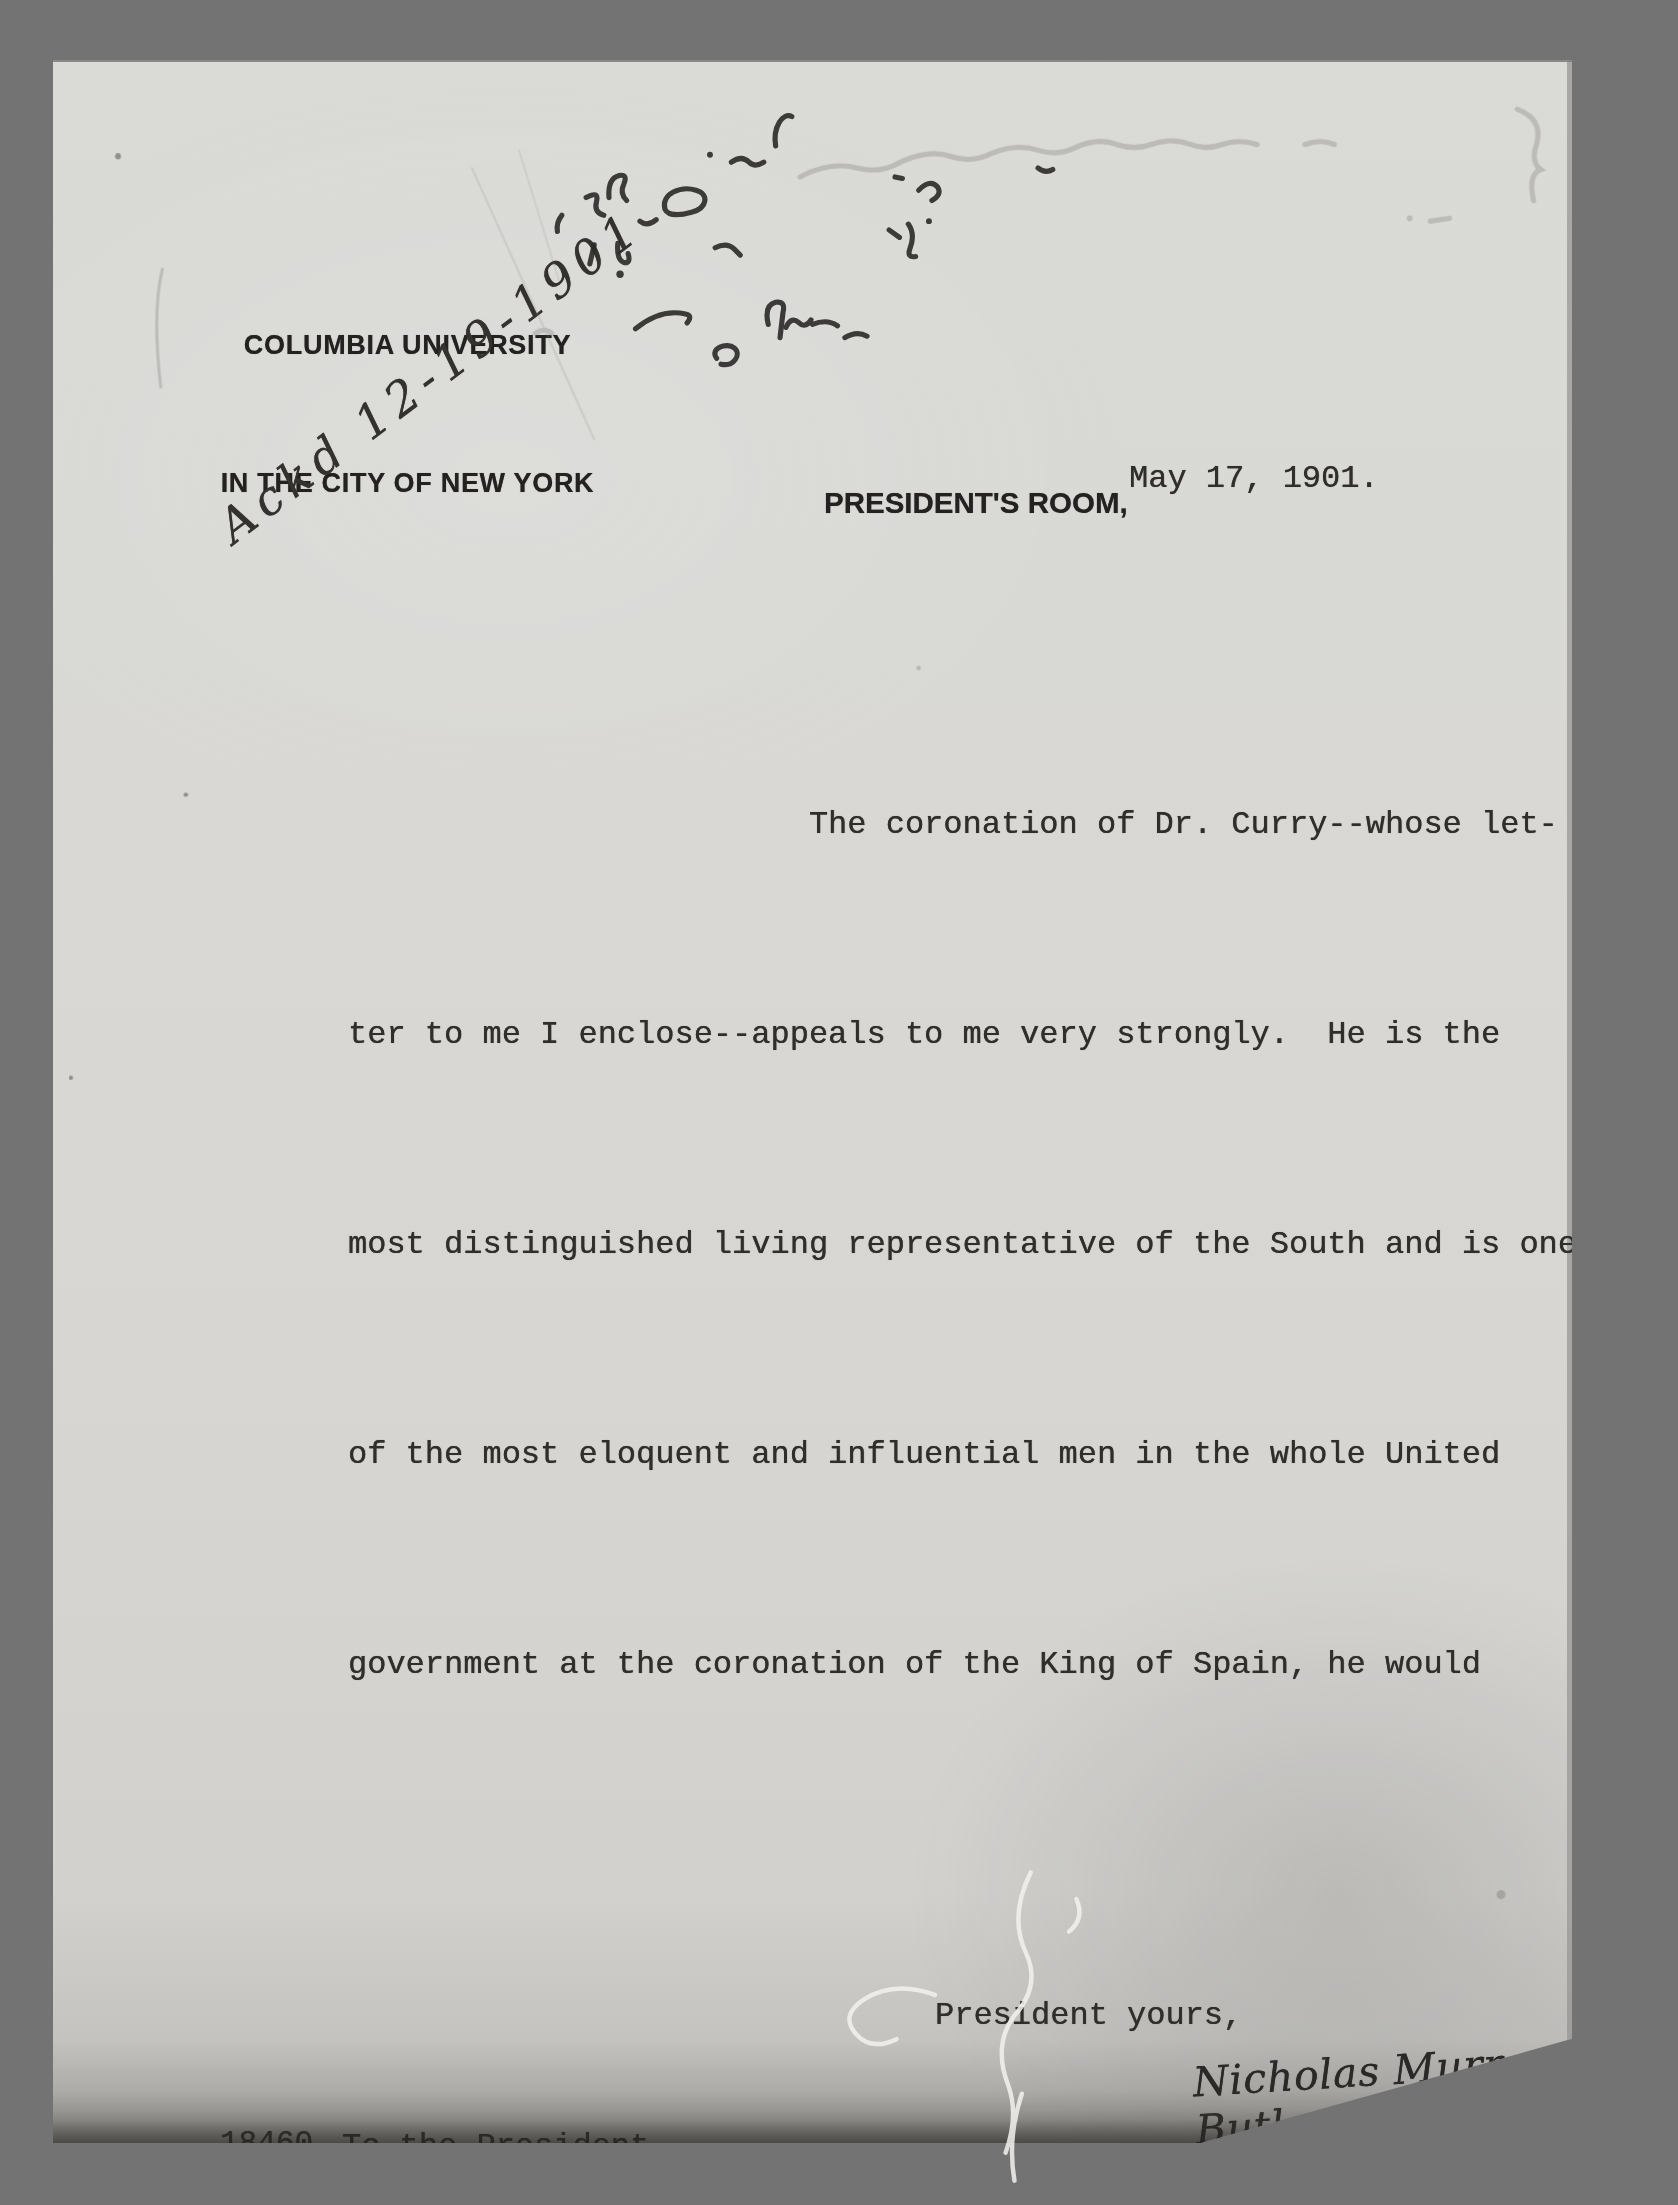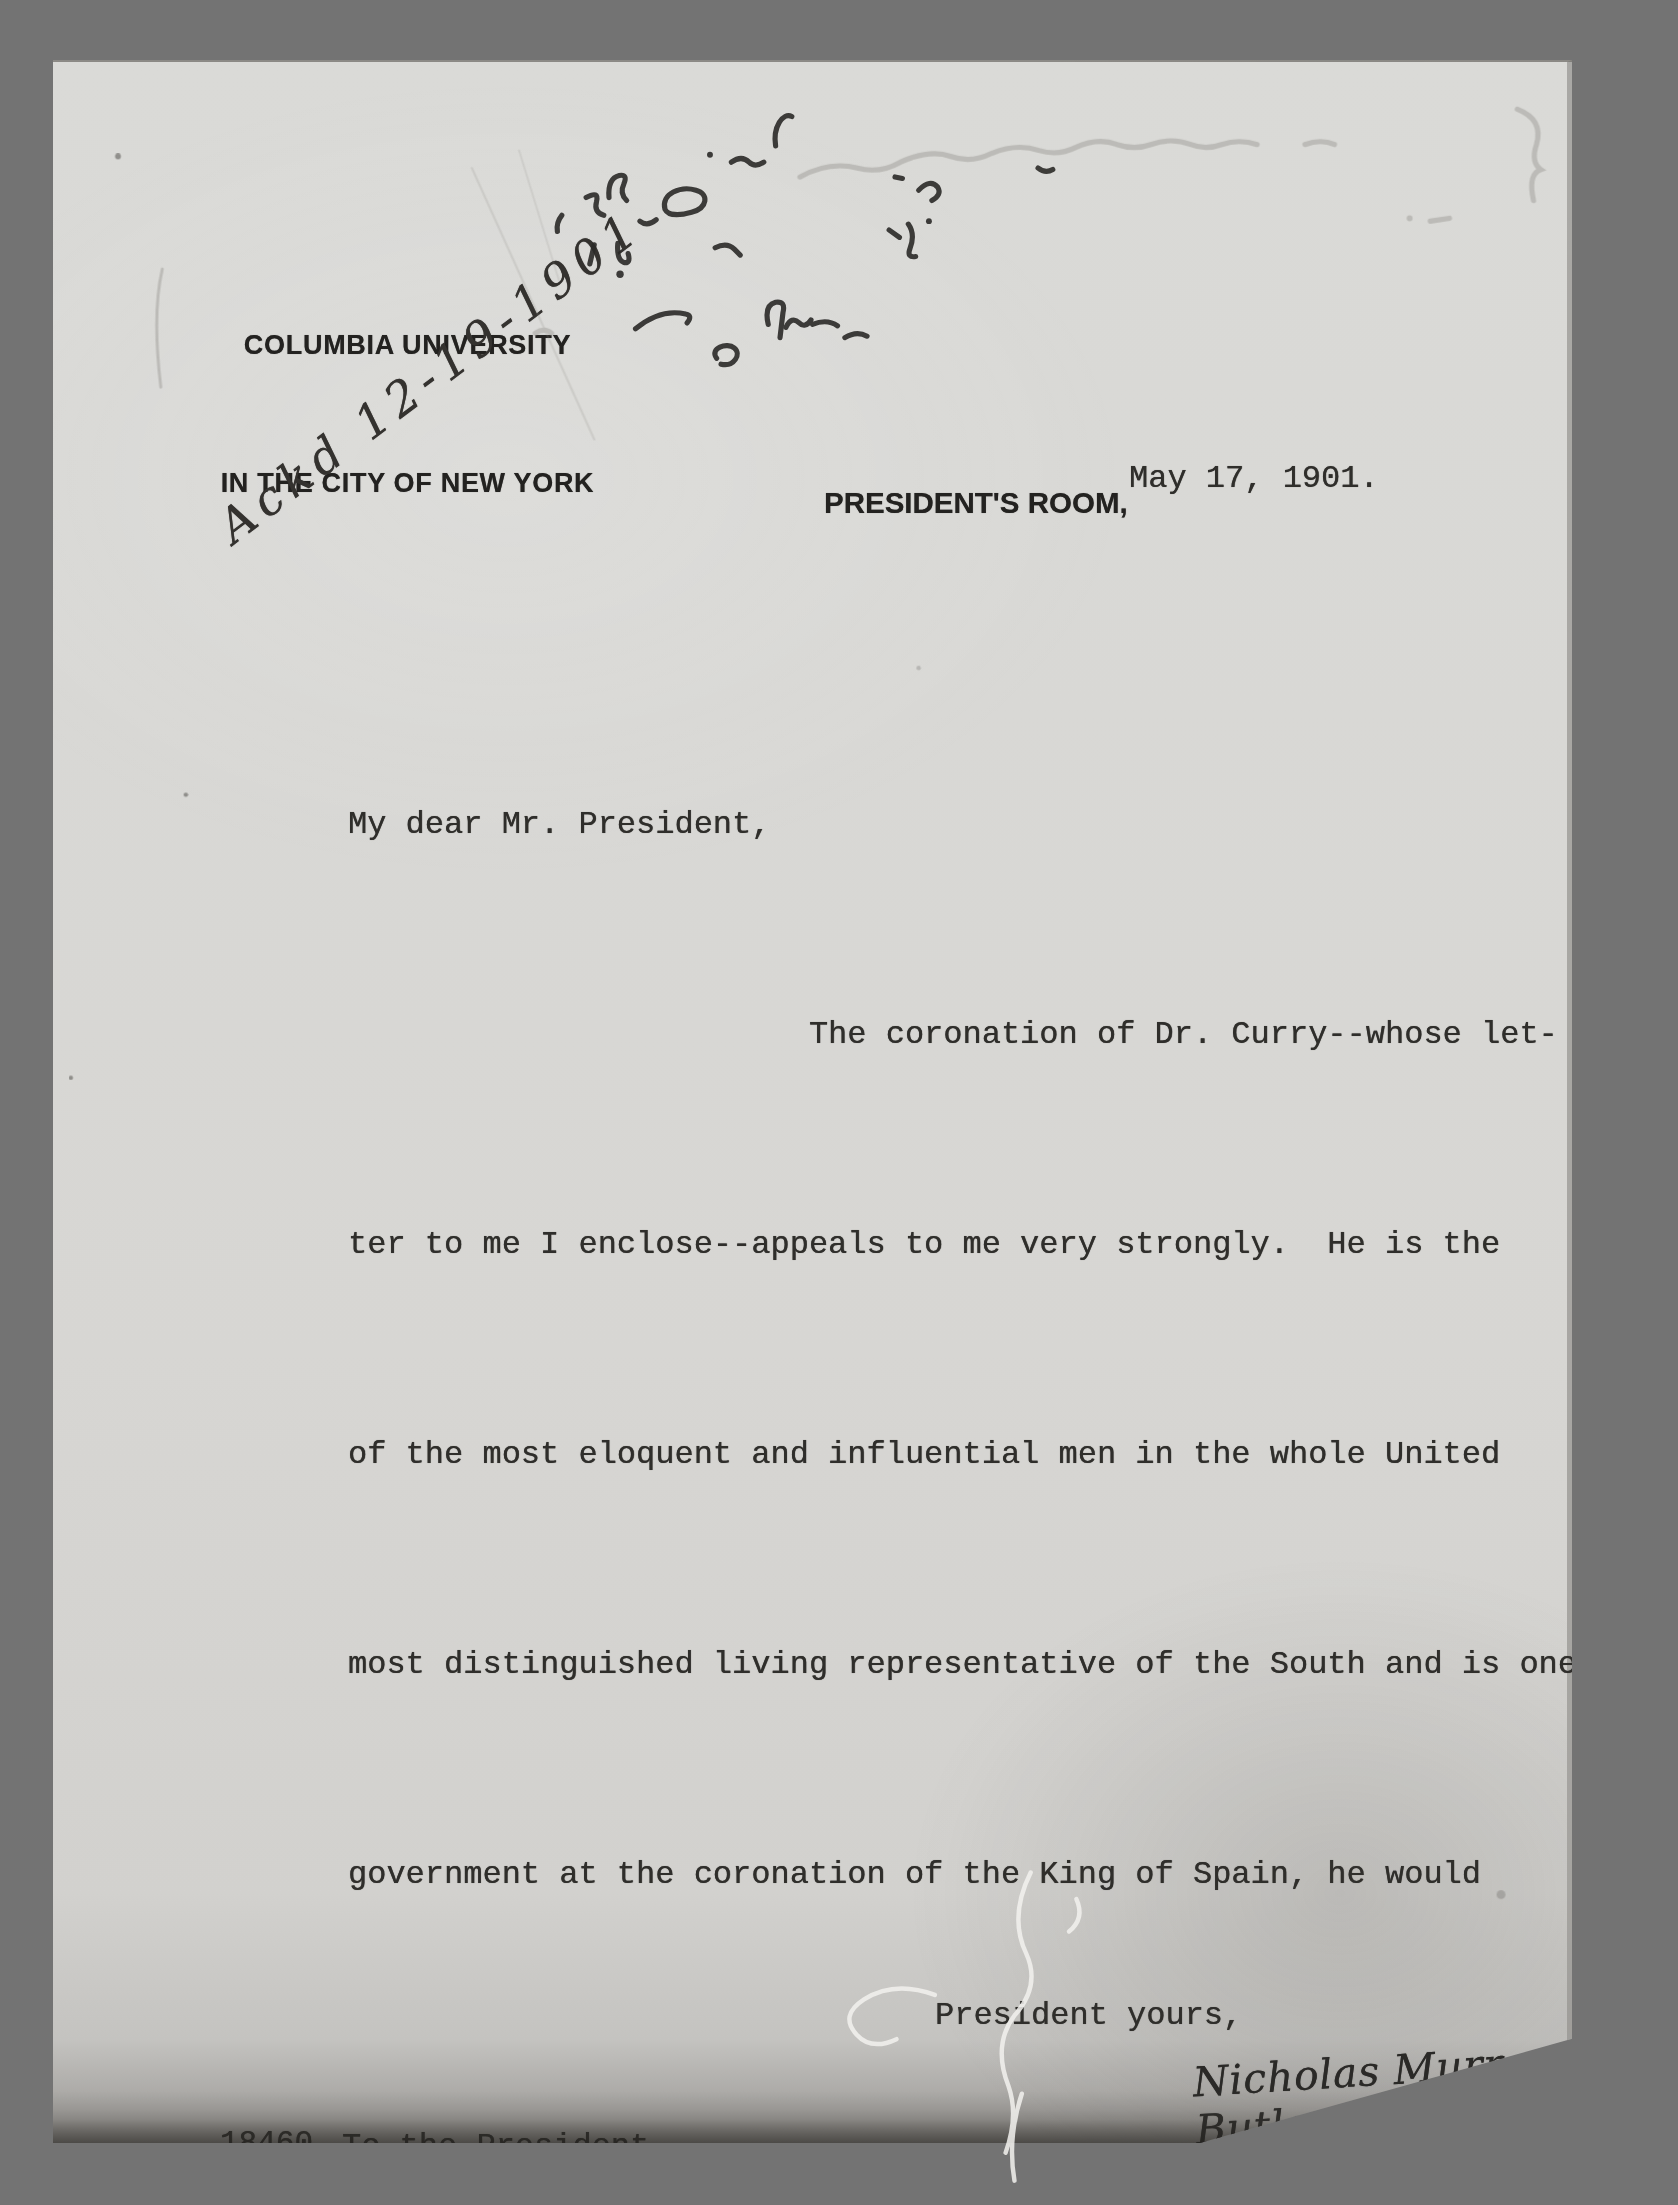--- a/index.html
+++ b/index.html
@@ -50,25 +50,24 @@
       <div>COLUMBIA UNIVERSITY</div>
       <div>IN THE CITY OF NEW YORK</div>
     </div>
 
     <div class="dateroom gothic">PRESIDENT'S ROOM,</div>
     <div class="datetext typed">May 17, 1901.</div>
 
     <div class="ackd script">Ackd 12-19-1901</div>
 
     <div class="body-block typed">
-      <div>My dear Mr. President,</div>
       <div>                        The coronation of Dr. Curry--whose let-</div>
       <div>ter to me I enclose--appeals to me very strongly.  He is the</div>
+      <div>most distinguished living representative of the South and is one</div>
       <div>of the most eloquent and influential men in the whole United</div>
-      <div>most distinguished living representative of the South and is one</div>
       <div>government at the coronation of the King of Spain, he would</div>
       
       
       
       
       
       
       
       
       

